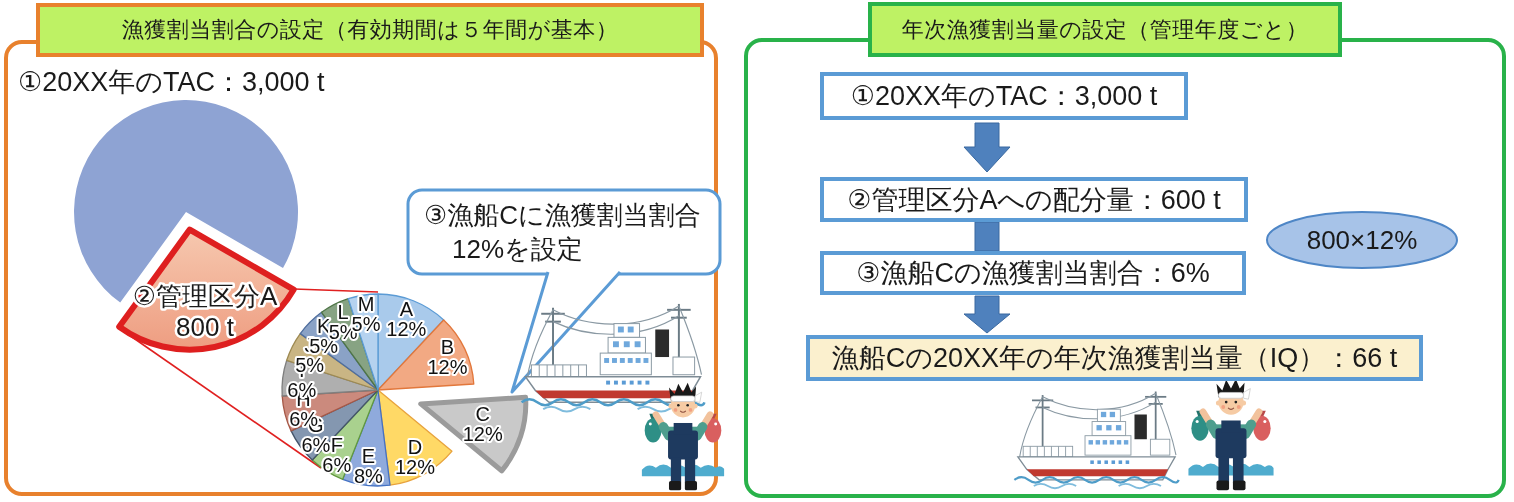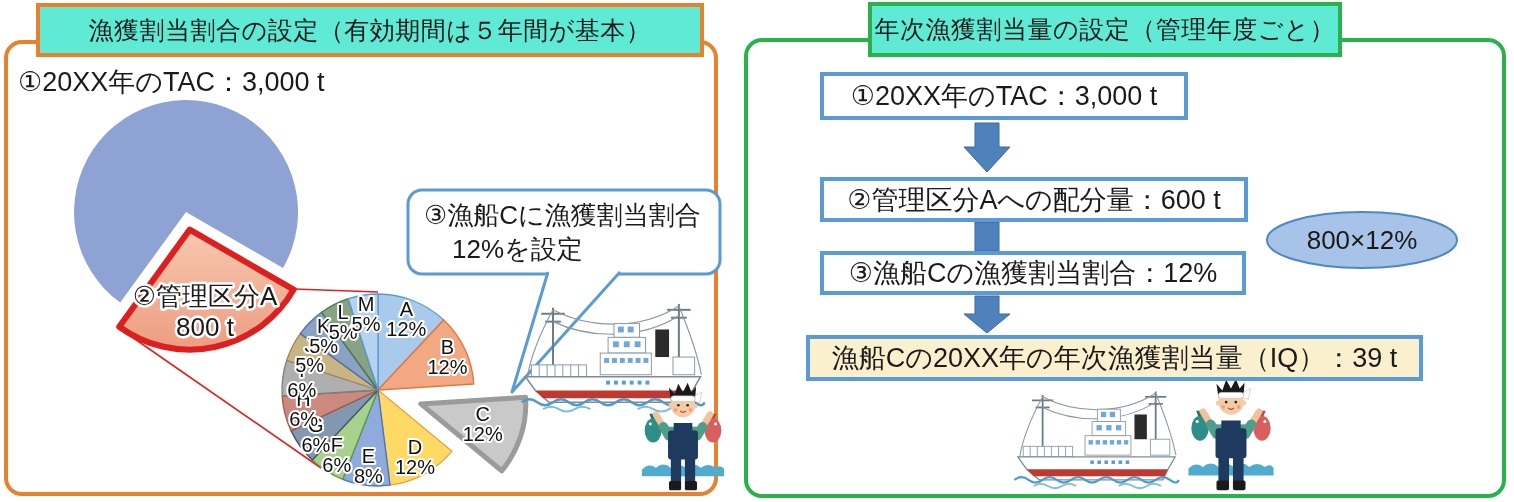--- a/index.html
+++ b/index.html
@@ -5,23 +5,23 @@
   html,body{margin:0;padding:0;}
   body{
     width:1514px;height:502px;position:relative;background:#fff;
     font-family:"Liberation Sans","DejaVu Sans",sans-serif;color:#1A1A1A;
     overflow:hidden;
   }
   .panel{position:absolute;border:4px solid;border-radius:18px;background:transparent;z-index:1;}
   .panel-left{left:4px;top:40px;width:706px;height:448px;border-color:var(--left_border);}
   .panel-right{left:744px;top:38px;width:754px;height:452px;border-color:var(--right_border);}
   .titlebox{
-    position:absolute;background:#5eead4;border:4px solid;z-index:3;
+    position:absolute;background:#bef264;border:4px solid;z-index:3;
     display:flex;align-items:center;justify-content:center;
-    font-size:25px;letter-spacing:0.5px;white-space:nowrap;
+    font-size:22px;letter-spacing:0.5px;white-space:nowrap;
   }
   .title-left{left:36px;top:3px;width:660px;height:46px;border-color:var(--left_border);}
   .title-right{left:868px;top:2px;width:466px;height:47px;border-color:var(--right_border);font-family:Liberation Mono, monospace;}
   .tac-text{position:absolute;left:18px;top:64px;font-size:27px;z-index:3;white-space:nowrap;}
   .flowbox{
     position:absolute;background:#fff;border:4px solid var(--box_border);z-index:3;
     display:flex;align-items:center;justify-content:center;font-size:27px;white-space:nowrap;
   }
   .box1{left:820px;top:72px;width:360px;height:40px;}
   .box2{left:820px;top:177px;width:420px;height:37px;}
@@ -49,22 +49,22 @@
 <div class="panel panel-left"></div>
 <div class="panel panel-right"></div>
 
 <div class="titlebox title-left">漁獲割当割合の設定（有効期間は５年間が基本）</div>
 <div class="titlebox title-right">年次漁獲割当量の設定（管理年度ごと）</div>
 
 <div class="tac-text">①20XX年のTAC：3,000 t</div>
 
 <div class="flowbox box1">①20XX年のTAC：3,000 t</div>
 <div class="flowbox box2">②管理区分Aへの配分量：600 t</div>
-<div class="flowbox box3">③漁船Cの漁獲割当割合：12%</div>
-<div class="flowbox box-result">漁船Cの20XX年の年次漁獲割当量（IQ）：39 t</div>
+<div class="flowbox box3">③漁船Cの漁獲割当割合：6%</div>
+<div class="flowbox box-result">漁船Cの20XX年の年次漁獲割当量（IQ）：66 t</div>
 
 <svg id="diagram" width="1514" height="502" viewBox="0 0 1514 502" xmlns="http://www.w3.org/2000/svg">
   <defs>
     <linearGradient id="wedgeGrad" x1="0" y1="0" x2="0" y2="1">
       <stop id="wg0" offset="0" stop-color="#F6C8AF"></stop>
       <stop id="wg1" offset="1" stop-color="#EE9D81"></stop>
     </linearGradient>
 
     <symbol id="boat" viewBox="0 0 190 120">
       <g stroke="#6B7B85" stroke-width="2" fill="none">

